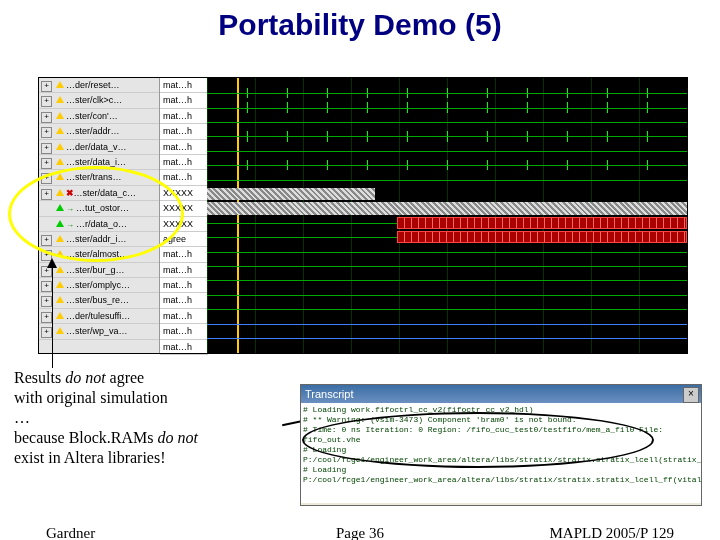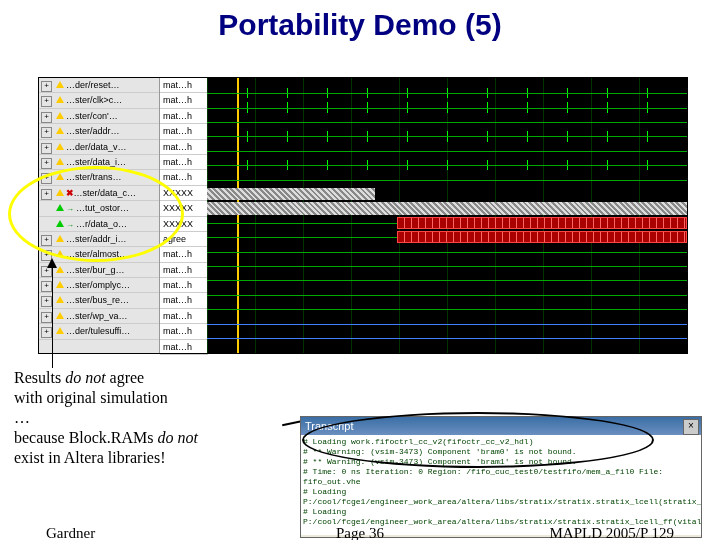--- a/index.html
+++ b/index.html
@@ -32,21 +32,21 @@
   .wave-grid-v{position:absolute;top:0;bottom:0;border-left:1px solid #003300;}
   .yellow-cursor{position:absolute;left:30px;top:0;bottom:0;border-left:2px solid #ffcc00;}
 
   .ellipse{position:absolute; left:8px; top:158px; width:170px; height:90px; border:3px solid #ffff00; border-radius:50%; pointer-events:none;}
   .arrow-line{position:absolute; left:52px; top:254px; width:1px; height:106px; background:#000;}
   .arrow-head{position:absolute; left:47px; top:250px; width:0;height:0;border-left:5px solid transparent;border-right:5px solid transparent;border-bottom:10px solid #000;}
 
   .results-text{position:absolute; left:14px; top:360px; width:280px; font-size:16px; line-height:20px; font-family:'Times New Roman',serif;}
   .results-text .em{font-style:italic;text-align:right;}
 
-  .trans-box{position:absolute; left:300px; top:376px; width:400px; height:120px; border:1px solid #666; background:#ece9d8;margin-top:32px;}
+  .trans-box{position:absolute; left:300px; top:376px; width:400px; height:120px; border:1px solid #666; background:#ece9d8;}
   .trans-title{height:18px; background:linear-gradient(#3a6ea5,#6b8fc0); color:#fff; font-size:11px; line-height:18px; padding-left:4px; position:relative;}
   .trans-title .winx{position:absolute;right:2px;top:2px;width:14px;height:14px;background:#ccc;border:1px solid #666;font-size:10px;line-height:12px;text-align:center;color:#000;}
   .trans-body{padding:2px; font-size:8px; font-family:'Courier New',monospace; color:#004400; line-height:10px; background:#fff; height:96px; overflow:hidden;}
   .trans-ellipse{position:absolute; left:302px; top:404px; width:348px; height:52px; border:2px solid #000; border-radius:50%; pointer-events:none;}
   .big-arrow{position:absolute; left:282px; top:414px;}
   .big-arrow .shaft{width:22px;height:2px;background:#000;transform:rotate(-12deg);}
 
   .footer{position:absolute; left:0; bottom:6px; width:100%; font-family:'Times New Roman',serif; font-size:15px;}
   .footer .l{position:absolute;left:46px;}
   .footer .c{width:100%;text-align:center;}
@@ -68,22 +68,22 @@
         <div class="row"><span class="plus">+</span><span class="ico"></span><span class="nm">…ster/data_i…</span></div>
         <div class="row"><span class="plus">+</span><span class="ico"></span><span class="nm">…ster/trans…</span></div>
         <div class="row"><span class="plus">+</span><span class="ico"></span><span class="xx">✖</span><span class="nm">…ster/data_c…</span></div>
         <div class="row sub"><span class="plus">+</span><span class="ico"></span><span class="arr">→</span><span class="nm">…tut_ostor…</span></div>
         <div class="row sub"><span class="plus">+</span><span class="ico"></span><span class="arr">→</span><span class="nm">…r/data_o…</span></div>
         <div class="row"><span class="plus">+</span><span class="ico"></span><span class="nm">…ster/addr_i…</span></div>
         <div class="row"><span class="plus">+</span><span class="ico"></span><span class="nm">…ster/almost…</span></div>
         <div class="row"><span class="plus">+</span><span class="ico"></span><span class="nm">…ster/bur_g…</span></div>
         <div class="row"><span class="plus">+</span><span class="ico"></span><span class="nm">…ster/omplyc…</span></div>
         <div class="row"><span class="plus">+</span><span class="ico"></span><span class="nm">…ster/bus_re…</span></div>
+        <div class="row"><span class="plus">+</span><span class="ico"></span><span class="nm">…der/tulesuffi…</span></div>
         <div class="row"><span class="plus">+</span><span class="ico"></span><span class="nm">…ster/wp_va…</span></div>
-        <div class="row"><span class="plus">+</span><span class="ico"></span><span class="nm">…der/tulesuffi…</span></div>
       </div>
     <div class="val-panel" id="val-panel">
         <div class="row val">mat…h</div>
         <div class="row val">mat…h</div>
         <div class="row val">mat…h</div>
         <div class="row val">mat…h</div>
         <div class="row val">mat…h</div>
         <div class="row val">mat…h</div>
         <div class="row val">mat…h</div>
         <div class="row val">XXXXX</div>
@@ -230,21 +230,20 @@
     </div>
 
   <div class="trans-box">
     <div class="trans-title">
       <span>Transcript</span>
       <span class="winx">×</span>
     </div>
     <div class="trans-body" id="trans-body">
         <div># Loading work.fifoctrl_cc_v2(fifoctr_cc_v2_hdl)</div>
         <div># ** Warning: (vsim-3473) Component 'bram0' is not bound.</div>
-        <div># ** Warning: (vsim-3473) Component 'bram1' is not bound.</div>
         <div>#    Time: 0 ns  Iteration: 0  Region: /fifo_cuc_test0/testfifo/mem_a_fil0  File: fifo_out.vhe</div>
         <div># Loading P:/cool/fcge1/engineer_work_area/altera/libs/stratix/stratix.stratix_lcell(stratix_lcell_comb)</div>
         <div># Loading P:/cool/fcge1/engineer_work_area/altera/libs/stratix/stratix.stratix_lcell_ff(vital_cell_ff)</div>
       </div>
   </div>
   <div class="trans-ellipse"></div>
 
   <div class="footer">
     <span class="l">Gardner</span>
     <div class="c">Page 36</div>

